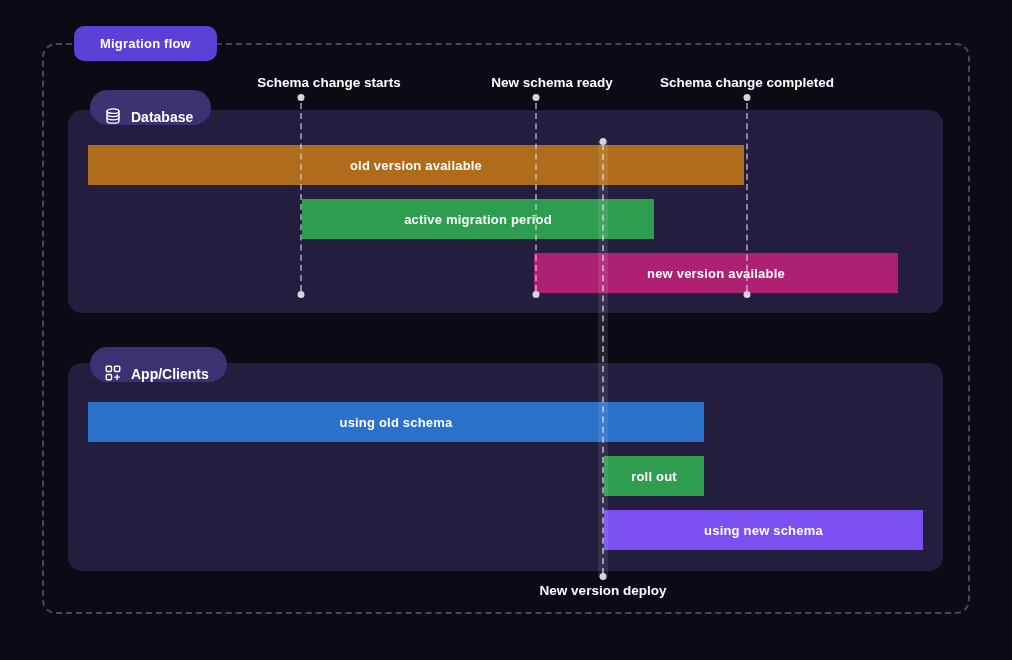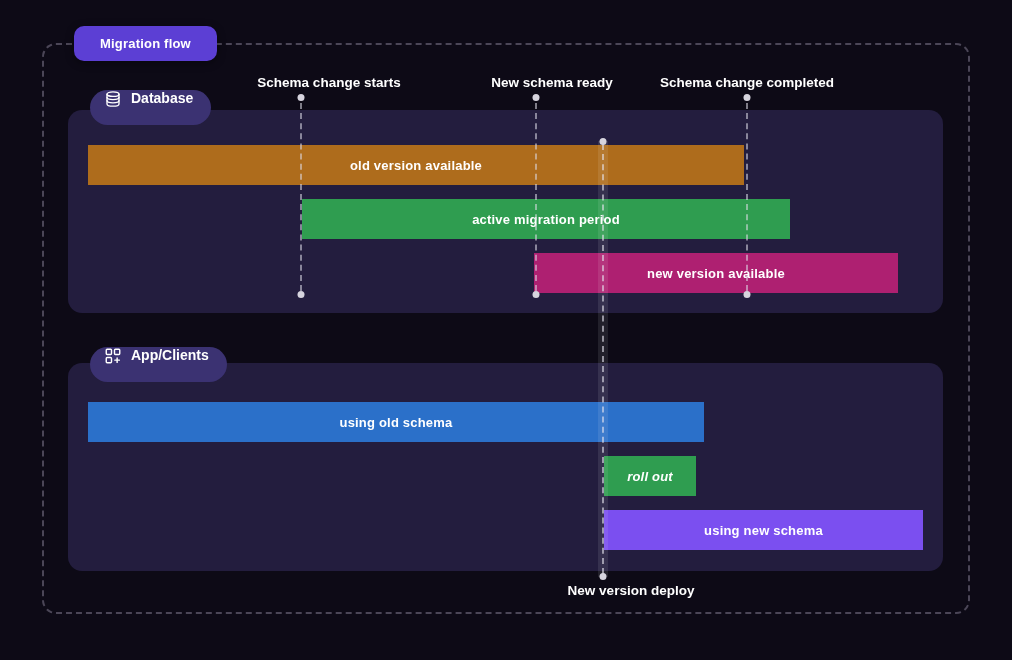--- a/index.html
+++ b/index.html
@@ -19,36 +19,36 @@
     font-size:13px;font-weight:bold;letter-spacing:.2px;
     box-shadow:0 2px 8px rgba(0,0,0,.4);
   }
   .lane{
     position:absolute;left:68px;width:875px;border-radius:14px;
   }
   .lane1{top:110px;height:203px;}
   .lane2{top:363px;height:208px;}
   .lane-badge{
     position:absolute;height:35px;padding:0 18px 0 14px;border-radius:18px;
-    display:flex;align-items:flex-start;gap:9px;
+    display:flex;align-items:flex-end;gap:9px;
     font-size:14px;font-weight:bold;
   }
   .lane-badge.db{left:90px;top:90px;}
   .lane-badge.app{left:90px;top:347px;}
   .lane-badge svg{display:block;}
   .bar{
     position:absolute;height:40px;border-radius:0;
     display:flex;align-items:center;justify-content:center;
     font-size:13px;font-weight:bold;letter-spacing:.2px;
   }
   .bar-old-version {left:88px; top:145px;width:656px;}
-  .bar-migration   {left:302px;top:199px;width:488px;}
+  .bar-migration   {left:302px;top:199px;width:352px;}
   .bar-new-version {left:534px;top:253px;width:364px;}
   .bar-old-schema  {left:88px; top:402px;width:616px;}
-  .bar-roll-out    {left:604px;top:456px;width:92px;font-style:italic;}
+  .bar-roll-out    {left:604px;top:456px;width:100px;}
   .bar-new-schema  {left:604px;top:510px;width:319px;}
   .milestone-label{
     position:absolute;top:75px;transform:translateX(-50%);
     font-size:13.5px;font-weight:bold;white-space:nowrap;
   }
   .m1{left:301px;margin-left:28px;} .m2{left:552px;} .m3{left:747px;}
   .dot{
     position:absolute;width:7px;height:7px;border-radius:50%;
     background:#d6d4de;transform:translateX(-50%);
   }
@@ -59,21 +59,21 @@
   .deploy-band{
     position:absolute;left:598px;top:141px;width:10px;height:436px;
     background:rgba(255,255,255,.09);
   }
   .deploy-line{
     position:absolute;left:602px;top:144px;height:430px;width:0;
     border-left:2px dashed rgba(230,228,238,.6);
   }
   .deploy-label{
     position:absolute;left:603px;top:583px;transform:translateX(-50%);
-    font-size:13.5px;font-weight:bold;white-space:nowrap;margin-left:28px;
+    font-size:13.5px;font-weight:bold;white-space:nowrap;
   }
 </style>
 </head>
 <body>
 
 <div class="stage">
 
   <div class="frame"></div>
 
   <div class="title-badge" style="background-color: rgb(92, 63, 212);">

